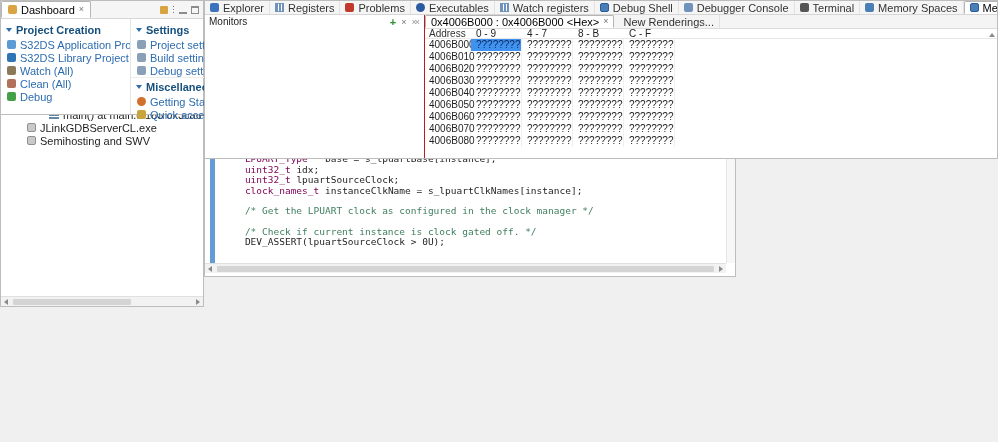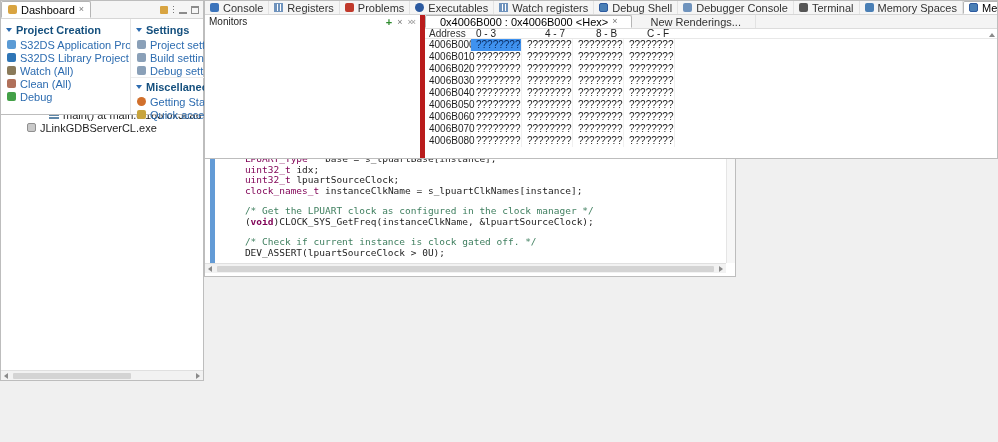--- a/index.html
+++ b/index.html
@@ -107,21 +107,21 @@
 .dlabel{font-weight:bold;color:#000050}
 .darrow{position:absolute;left:0;top:2px}
 .combo{display:flex;align-items:center;height:14px;border:1px solid #a8a8a8;background:#fff;color:#777;font-size:9px;padding:0 3px;width:104px}
 
 #bottom-tabs{height:14px;font-size:10px}
 #bottom-tabs .tab{padding:0 5px}
 .subhead{height:13px;display:flex;align-items:center;padding:0 4px;font-size:10px}
 .mon-item{height:13px;display:flex;align-items:center;padding-left:8px;font-size:10px}
 .mon-item.sel{background:#dedede;width:120px}
 .memtabs{height:14px;font-size:10px;background:#f4f4f4;border-bottom:1px solid #dcdcdc;display:flex}
-.memtabs .tab{padding:0 14px}
+.memtabs .tab{padding:0 5px}
 .mhead,.mrow{display:flex;font-size:10px;white-space:nowrap}
 .mhead{height:10px;line-height:10px;color:#333;border-bottom:1px solid #e8e8e8}
 .mrow{height:12px;line-height:12px}
 .mc-addr{width:46px;flex:none;padding-left:4px;border-right:1px solid #f0f0f0}
 .mc-val{width:51px;flex:none;padding-left:5px;border-right:1px solid #f0f0f0;color:#222}
 .mc-val.msel{background:#3f92ef;color:#0a2d63}
 
 .dcols{display:flex;position:absolute;top:18px;bottom:0;left:0;right:0;background:#fff}
 .dcol{padding:2px 0}
 .dcol1{width:130px;border-right:1px solid #e6e6e6}
@@ -156,21 +156,21 @@
     <span class="chip" style="left: 582px; width: 8px; background: rgb(91, 143, 199);"></span>
     <span class="chip" style="left: 604px; width: 8px; background: rgb(79, 163, 160);"></span>
     <span class="chip" style="left: 626px; width: 8px; background: rgb(91, 143, 199);"></span>
     <span class="chip" style="left: 648px; width: 8px; background: rgb(91, 143, 199);"></span>
     <span class="chip" style="left: 670px; width: 8px; background: rgb(154, 167, 184);"></span>
     <span class="chip" style="left: 952px; width: 8px; background: rgb(154, 167, 184);"></span>
     <span class="chip" style="left: 968px; width: 8px; background: rgb(154, 167, 184);"></span>
     <span class="chip" style="left: 982px; width: 8px; background: rgb(154, 167, 184);"></span>
   </div>
 
-<div class="panel" id="debug-panel" style="left:0;top:6;width:204px;height:381px">
+<div class="panel" id="debug-panel" style="left:0;top:6;width:204px;height:307px">
   <div class="tabrow" id="debug-tabs">
       <div class="tab active">
         <span class="ic ic-debug"></span>
         <span class="tlabel">Debug</span>
         <span class="tclose">×</span>
       </div>
       <div class="tab">
         <span class="ic ic-folder"></span>
         <span class="tlabel">Project Explorer</span>
       </div>
@@ -225,20 +225,25 @@
       </div>
       <div class="trow" style="padding-left: 37px;">
         <span class="texp"></span>
         <span class="ic ic-stackframe"></span>
         <span class="tlabel">main() at main.c:163 0x3ca6</span>
       </div>
       <div class="trow" style="padding-left: 15px;">
         <span class="texp"></span>
         <span class="ic ic-process"></span>
         <span class="tlabel">JLinkGDBServerCL.exe</span>
+      </div>
+      <div class="trow" style="padding-left: 15px;">
+        <span class="texp"></span>
+        <span class="ic ic-process"></span>
+        <span class="tlabel">Semihosting and SWV</span>
       </div>
     </div>
   <div class="hscroll" style="left:0;right:0;bottom:0">
     <span class="sarrow">
         <span class="tri-l"></span>
       </span>
     <span class="thumb" style="width:118px;margin-left:2px"></span>
     <span class="sarrow" style="margin-left:auto">
         <span class="tri-r"></span>
       </span>
@@ -374,21 +379,20 @@
         <div class="codeline"><span>    DEV_ASSERT(lpuartUserConfig != NULL);</span></div>
         <div class="codeline">&nbsp;</div>
         <div class="codeline hl"><span>    </span><span class="typ">status_t</span><span> osStatusRxSem;</span></div>
         <div class="codeline"><span>    </span><span class="typ">status_t</span><span> osStatusTxSem;</span></div>
         <div class="codeline"><span>    </span><span class="typ">LPUART_Type</span><span> * base = s_lpuartBase[instance];</span></div>
         <div class="codeline"><span>    </span><span class="typ">uint32_t</span><span> idx;</span></div>
         <div class="codeline"><span>    </span><span class="typ">uint32_t</span><span> lpuartSourceClock;</span></div>
         <div class="codeline"><span>    </span><span class="typ">clock_names_t</span><span> instanceClkName = s_lpuartClkNames[instance];</span></div>
         <div class="codeline">&nbsp;</div>
         <div class="codeline"><span class="cmt">    /* Get the LPUART clock as configured in the clock manager */</span></div>
-        <div class="codeline"><span>    (</span><span class="kw">void</span><span>)CLOCK_SYS_GetFreq(instanceClkName, &amp;lpuartSourceClock);</span></div>
         <div class="codeline">&nbsp;</div>
         <div class="codeline"><span class="cmt">    /* Check if current instance is clock gated off. */</span></div>
         <div class="codeline"><span>    DEV_ASSERT(lpuartSourceClock &gt; 0U);</span></div>
       </div>
     <div class="hscroll" style="left:0;right:9px;bottom:3px">
       <span class="sarrow">
           <span class="tri-l"></span>
         </span>
       <span class="thumb" style="flex:1;margin:0 2px"></span>
       <span class="sarrow">
@@ -596,21 +600,21 @@
     <span class="sarrow" style="margin-left:auto">
         <span class="tri-r"></span>
       </span>
   </div>
 </div>
 
 <div class="panel" id="bottom-panel" style="left:204px;top:283;width:794px;height:159px">
   <div class="tabrow" id="bottom-tabs" style="height:14px">
       <div class="tab">
         <span class="ic ic-console"></span>
-        <span class="tlabel">Console</span>
+        <span class="tlabel">Explorer</span>
       </div>
       <div class="tab">
         <span class="ic ic-registers-grid"></span>
         <span class="tlabel">Registers</span>
       </div>
       <div class="tab">
         <span class="ic ic-problems"></span>
         <span class="tlabel">Problems</span>
       </div>
       <div class="tab">
@@ -636,21 +640,21 @@
       <div class="tab">
         <span class="ic ic-memspaces"></span>
         <span class="tlabel">Memory Spaces</span>
       </div>
       <div class="tab active">
         <span class="ic ic-memory"></span>
         <span class="tlabel">Memory</span>
       </div>
     </div>
   <div style="position:absolute;left:0;right:0;top:14px;bottom:0;display:flex">
-    <div style="width:220px;border-right:5px solid #b91c1c;flex:none">
+    <div style="width:220px;border-right:1px solid #b91c1c;flex:none">
       <div class="subhead">
         <span>Monitors</span>
         <span style="margin-left:auto;display:flex;gap:5px;align-items:center;padding-right:2px">
           <b style="color:#2e8b2e;font-size:11px;line-height:10px">+</b>
           <span style="color:#777;font-size:9px">×</span>
           <span style="color:#999;font-size:9px;letter-spacing:-2px">××</span>
         </span>
       </div>
     </div>
     <div style="flex:1;position:relative">
@@ -660,22 +664,22 @@
             <span class="tclose">×</span>
           </div>
           <div class="tab">
             <span class="ic ic-add"></span>
             <span class="tlabel">New Renderings...</span>
           </div>
         </div>
       <div id="memory-table">
           <div class="mhead">
             <span class="mc-addr" style="border-right: none;">Address</span>
-            <span class="mc-val" style="border-right: none;">0 - 3</span>
-            <span class="mc-val" style="border-right: none; margin-left: 18px;">4 - 7</span>
+            <span class="mc-val" style="border-right: none;">0 - 9</span>
+            <span class="mc-val" style="border-right: none;">4 - 7</span>
             <span class="mc-val" style="border-right: none;">8 - B</span>
             <span class="mc-val" style="border-right: none;">C - F</span>
           </div>
           <div class="mrow">
             <span class="mc-addr">4006B000</span>
             <span class="mc-val msel">????????</span>
             <span class="mc-val">????????</span>
             <span class="mc-val">????????</span>
             <span class="mc-val">????????</span>
           </div>

